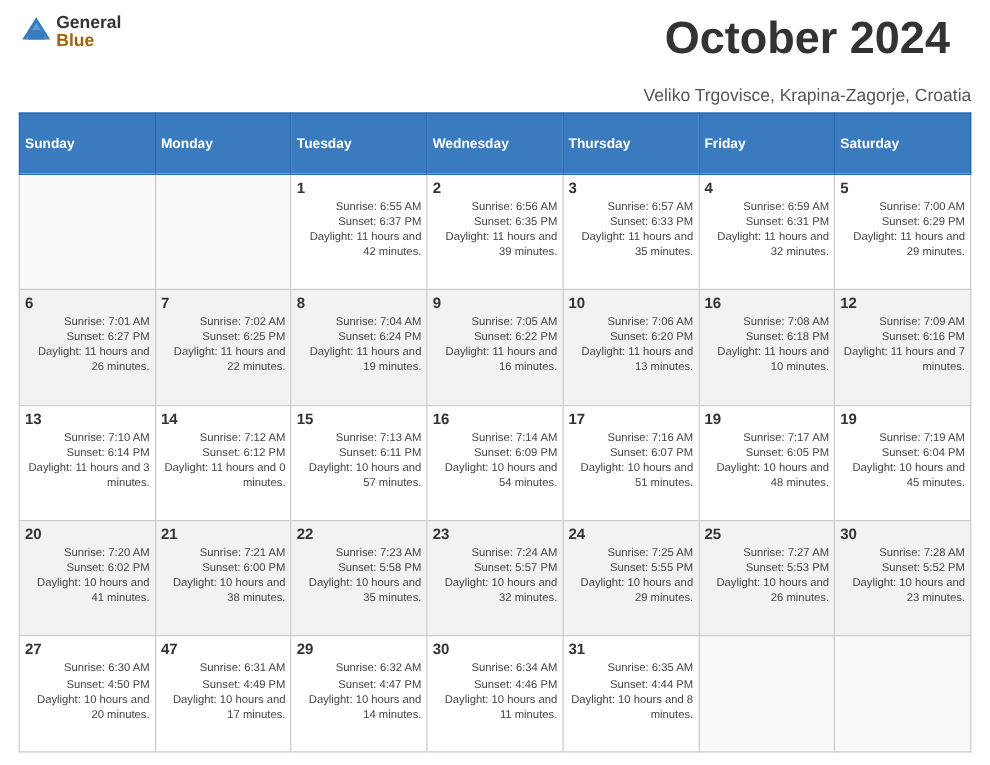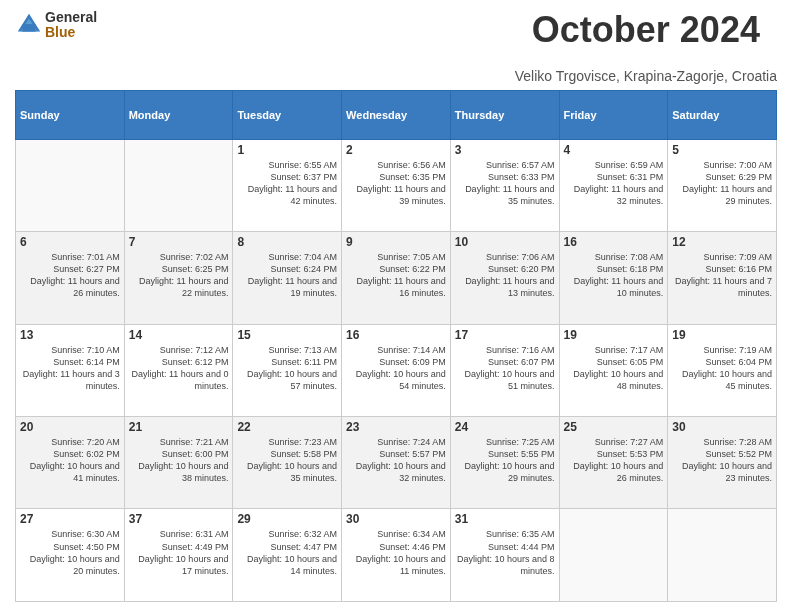--- a/index.html
+++ b/index.html
@@ -307,21 +307,21 @@
           </td>
         </tr>
         <tr>
           <td>
             <span class="day-number">27</span>
             <div class="day-info">Sunrise: 6:30 AM
 Sunset: 4:50 PM
 Daylight: 10 hours and 20 minutes.</div>
           </td>
           <td>
-            <span class="day-number">37</span>
+            <span class="day-number">47</span>
             <div class="day-info">Sunrise: 6:31 AM
 Sunset: 4:49 PM
 Daylight: 10 hours and 17 minutes.</div>
           </td>
           <td>
             <span class="day-number">29</span>
             <div class="day-info">Sunrise: 6:32 AM
 Sunset: 4:47 PM
 Daylight: 10 hours and 14 minutes.</div>
           </td>

